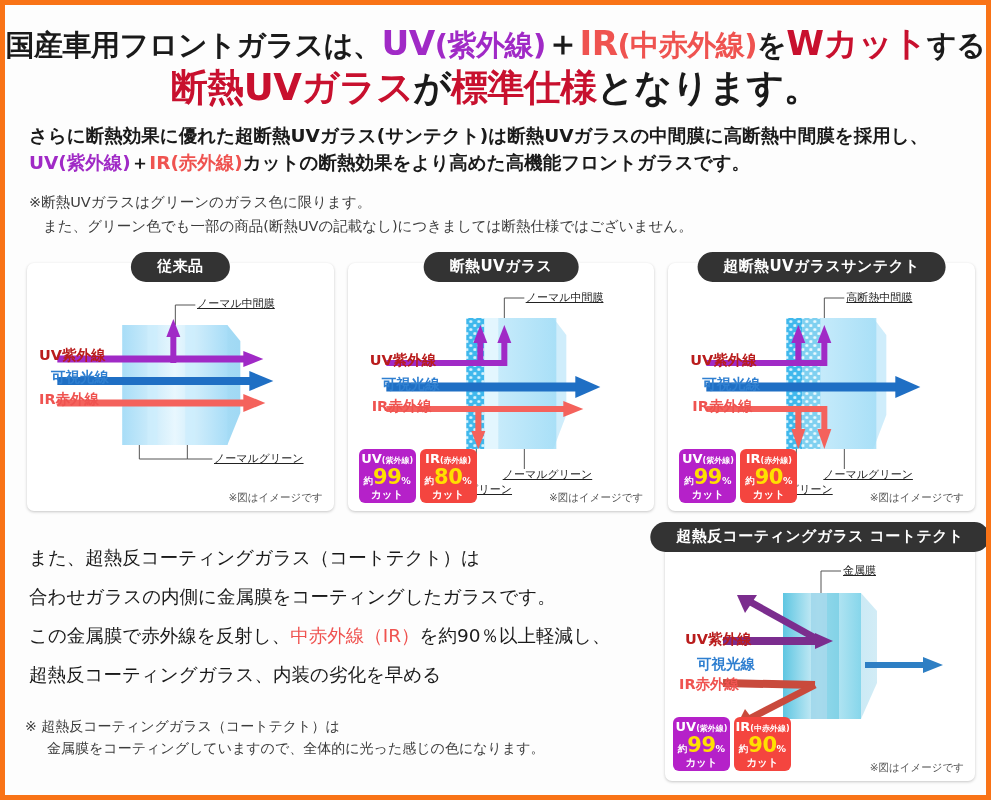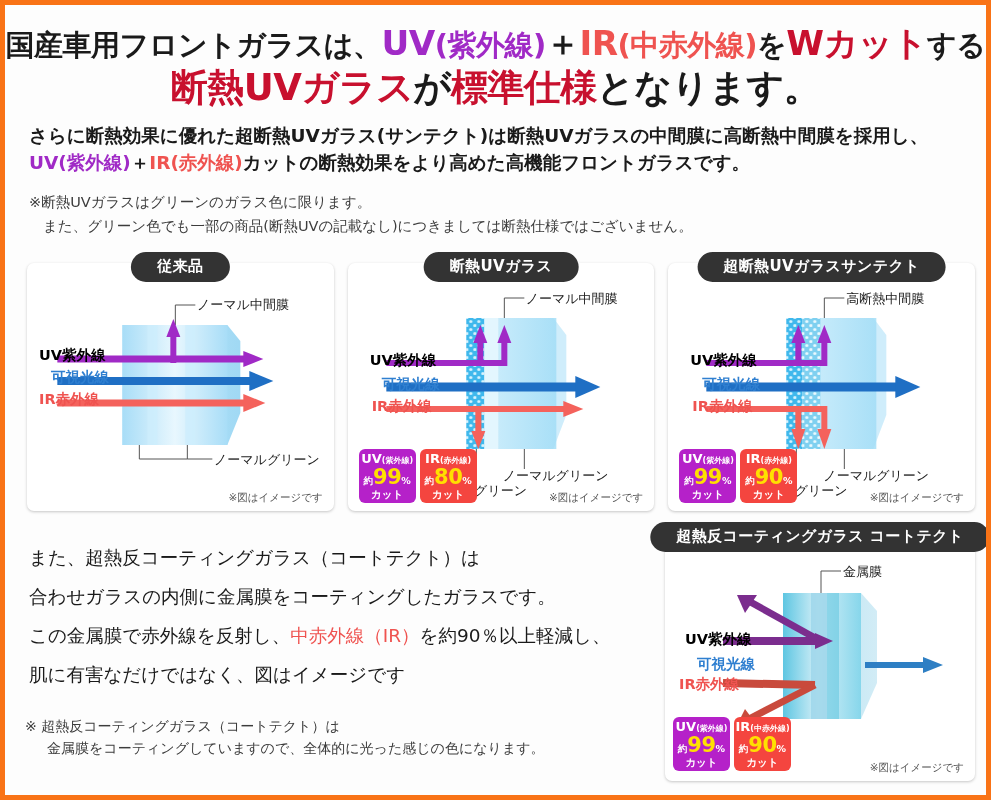--- a/index.html
+++ b/index.html
@@ -91,30 +91,31 @@
     white-space: nowrap;
   }
 
   
   .raylabel {
     position: absolute;
     font-size: 14.5px;
     font-weight: bold;
     white-space: nowrap;
   }
-  .lbl-uv  { color: #000000; text-align: right; }
+  .lbl-uv  { color: #b91c1c; text-align: right; }
   .lbl-vis { color: #2f7fd0; }
   .lbl-ir  { color: #ef5350; }
 
   
   .leadlbl {
     position: absolute;
-    font-size: 13px;
+    font-size: 11px;
     color: #222;
     white-space: nowrap;
+    text-decoration: underline;
   }
 
   
   .badges {
     position: absolute;
     display: flex;
     gap: 4px;
   }
   .badge {
     width: 57px;
@@ -384,21 +385,21 @@
         </div>
         <span class="imgnote">※図はイメージです</span>
       </div>
     </div>
   </div>
 
   <div class="lower-text">
     <p>また、超熱反コーティングガラス（コートテクト）は</p>
     <p>合わせガラスの内側に金属膜をコーティングしたガラスです。</p>
     <p><span>この金属膜で赤外線を反射し、</span><span class="c-ir">中赤外線（IR）</span><span>を約90％以上軽減し、</span></p>
-    <p>肌に有害なだけではなく、図はイメージです</p>
+    <p>超熱反コーティングガラス、内装の劣化を早める</p>
   </div>
 
   <div class="lower-note">
     <span>※ 超熱反コーティングガラス（コートテクト）は</span>
     <span class="indent">金属膜をコーティングしていますので、全体的に光った感じの色になります。</span>
   </div>
 
   <div class="card-ct">
     <div class="card-title">超熱反コーティングガラス コートテクト</div>
     <div class="card-body">

